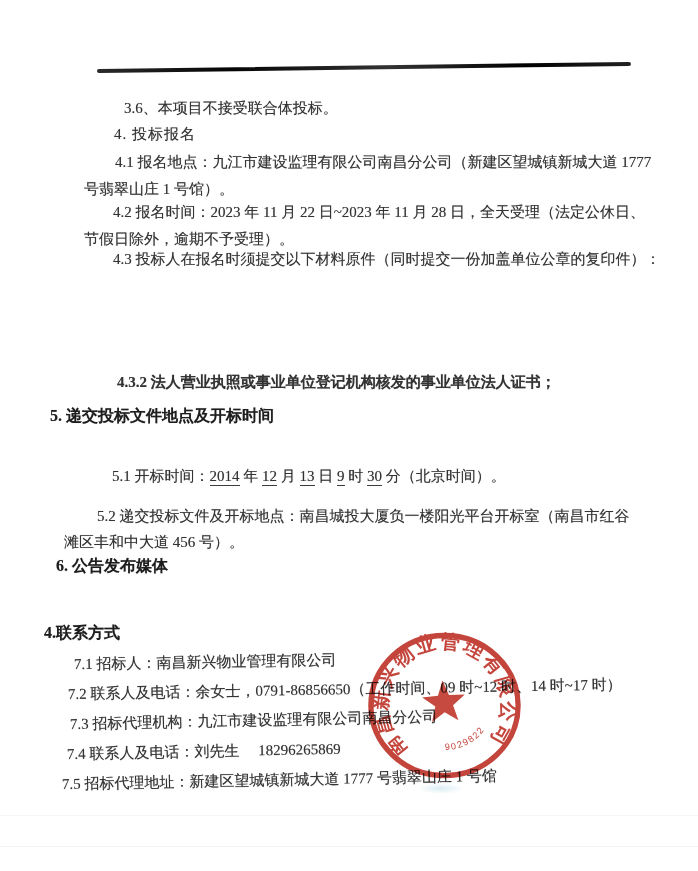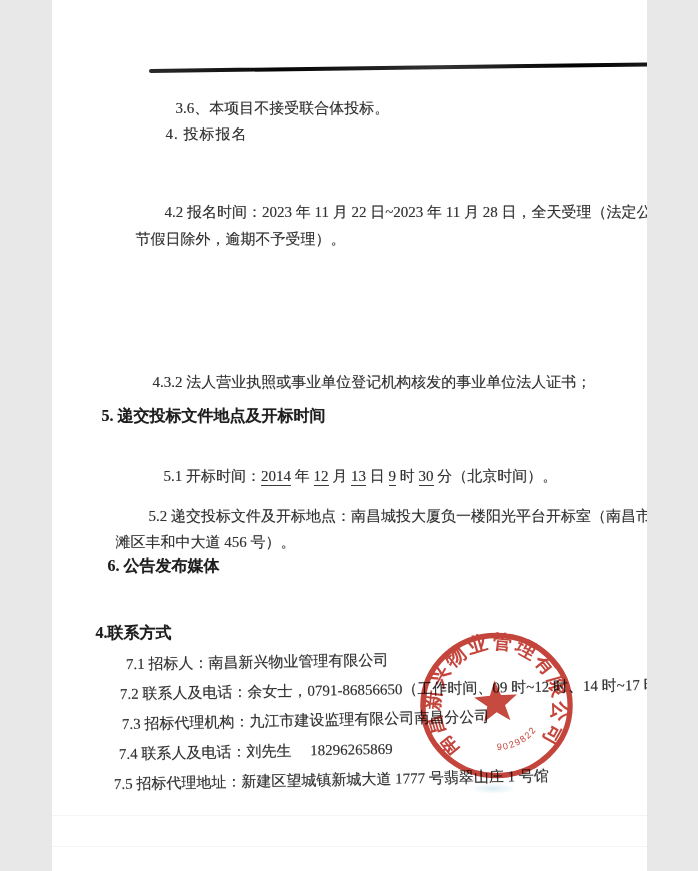--- a/index.html
+++ b/index.html
@@ -1,19 +1,19 @@
 <!DOCTYPE html>
 <html><head>
 <meta charset="utf-8">
 <style>
   html,body { margin:0; padding:0; }
   body { background:#e8e8e8; }
   .page {
     position:relative;
-    width:595px; height:871px;
+    width:698px; height:871px;
     margin:0 auto;
     background:#ffffff;
     overflow:hidden;
     font-family:"Liberation Serif","DejaVu Serif",serif;
   }
   .line {
     position:absolute;
     white-space:pre;
     font-size:15px;
     color:#333333;
@@ -52,27 +52,30 @@
 <body>
 
 <div class="page">
 
   <div class="toprule"></div>
 
   <div class="line" style="left:124px; top:96px;">3.6、本项目不接受联合体投标。</div>
 
   <div class="line" style="left:114px; top:122px; letter-spacing:1px;">4. 投标报名</div>
 
+  <div class="line" style="left:84px; top:149px; line-height:27px; text-indent:31px;">4.1 报名地点：九江市建设监理有限公司南昌分公司（新建区望城镇新城大道 1777
+号翡翠山庄 1 号馆）。</div>
 
   <div class="line" style="left:84px; top:199px; line-height:27px; text-indent:29px;">4.2 报名时间：2023 年 11 月 22 日~2023 年 11 月 28 日，全天受理（法定公休日、
 节假日除外，逾期不予受理）。</div>
 
+  <div class="line" style="left:84px; top:247px; text-indent:29px;">4.3 投标人在报名时须提交以下材料原件（同时提交一份加盖单位公章的复印件）：</div>
 
 
-  <div class="line" style="left:80px; top:370px; text-indent:21px;">4.3.2 法人营业执照或事业单位登记机构核发的事业单位法人证书；</div>
+  <div class="line" style="left:96px; top:370px; text-indent:21px;font-weight:bold;">4.3.2 法人营业执照或事业单位登记机构核发的事业单位法人证书；</div>
 
   <div class="line h" style="left:50px; top:403px;">5. 递交投标文件地点及开标时间</div>
 
   <div class="line" style="left:97px; top:439px;">
     <span>5.1 开标时间：</span><span class="u">2014</span><span> 年 </span><span class="u">12</span><span> 月 </span><span class="u">13</span><span> 日 </span><span class="u">9</span><span> 时 </span><span class="u">30</span><span> 分（北京时间）。</span>
   </div>
 
   <div class="line" style="left:64px; top:466px; line-height:26px; text-indent:33px;margin-top:37px;">5.2 递交投标文件及开标地点：南昌城投大厦负一楼阳光平台开标室（南昌市红谷
 滩区丰和中大道 456 号）。</div>
 

